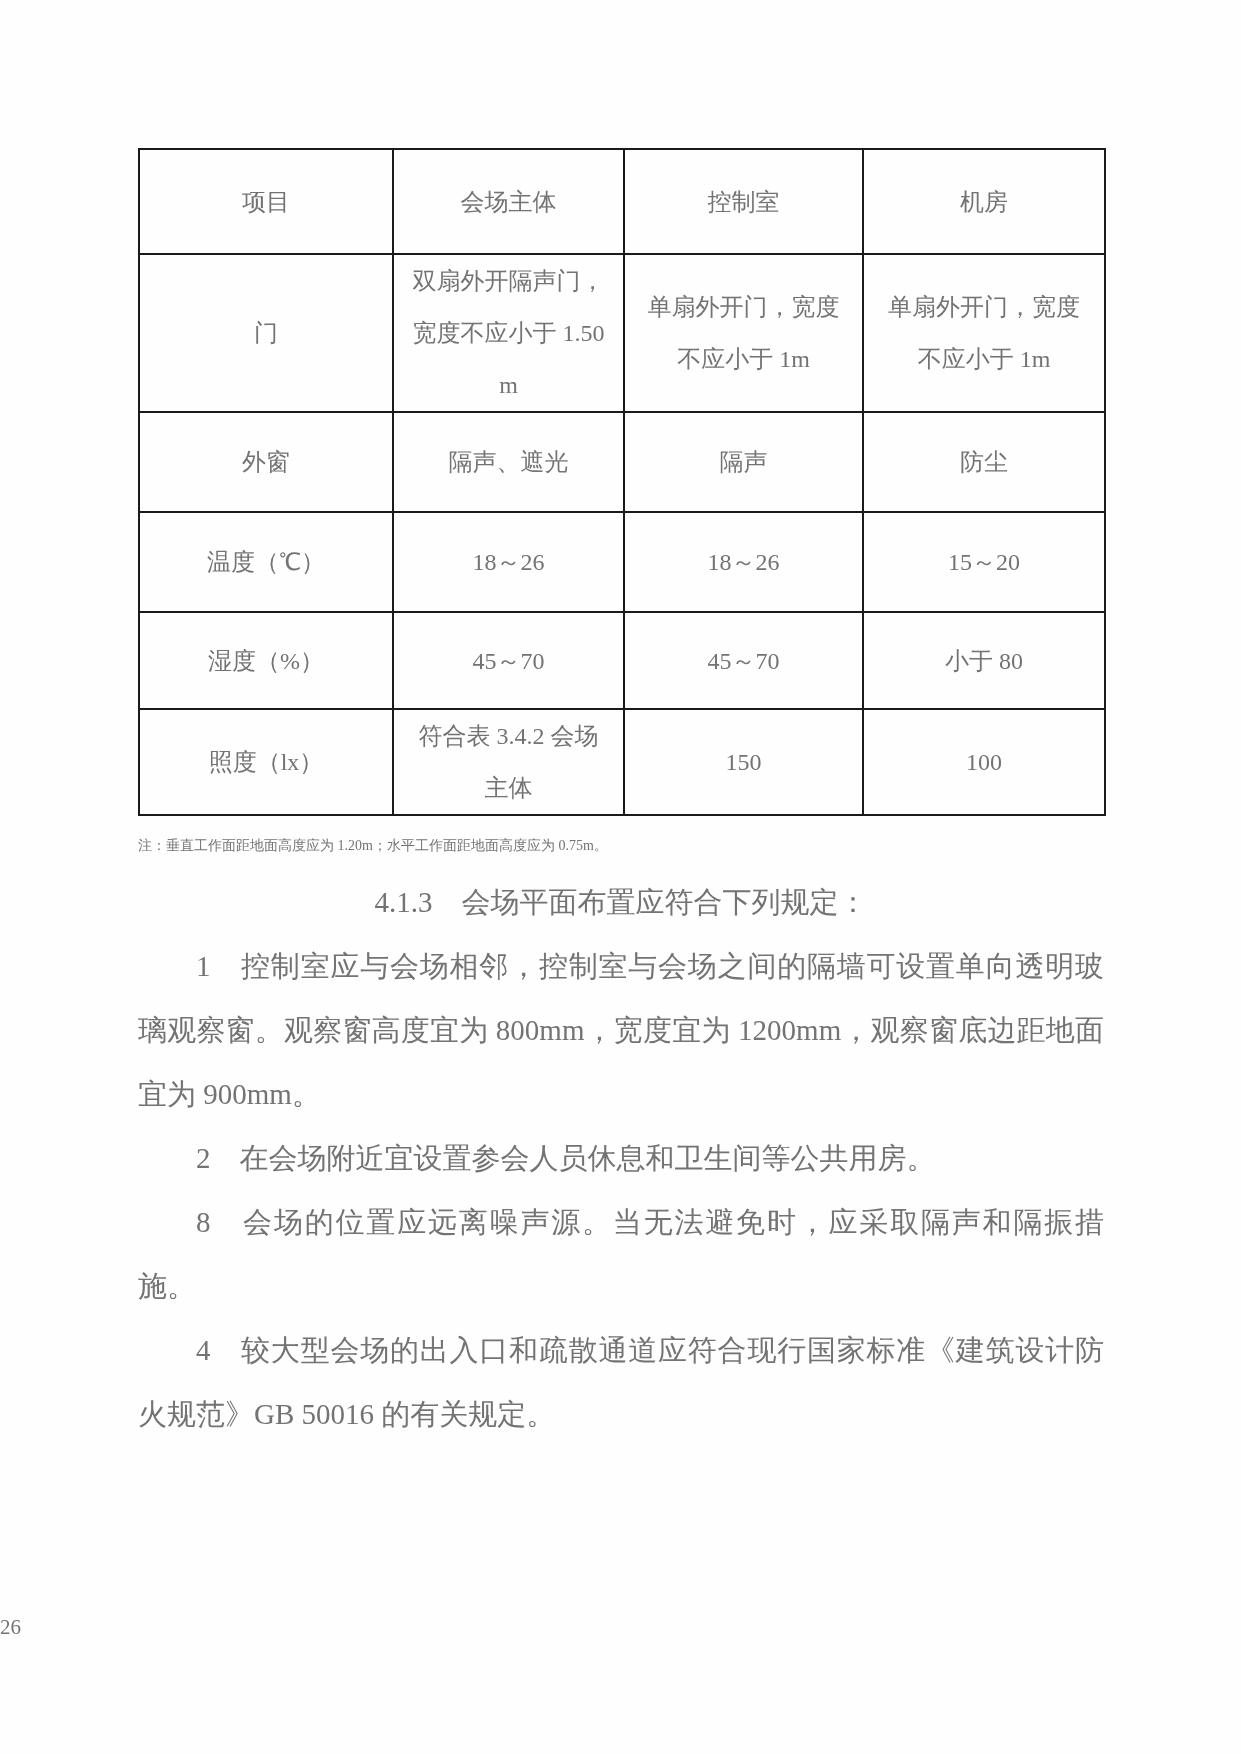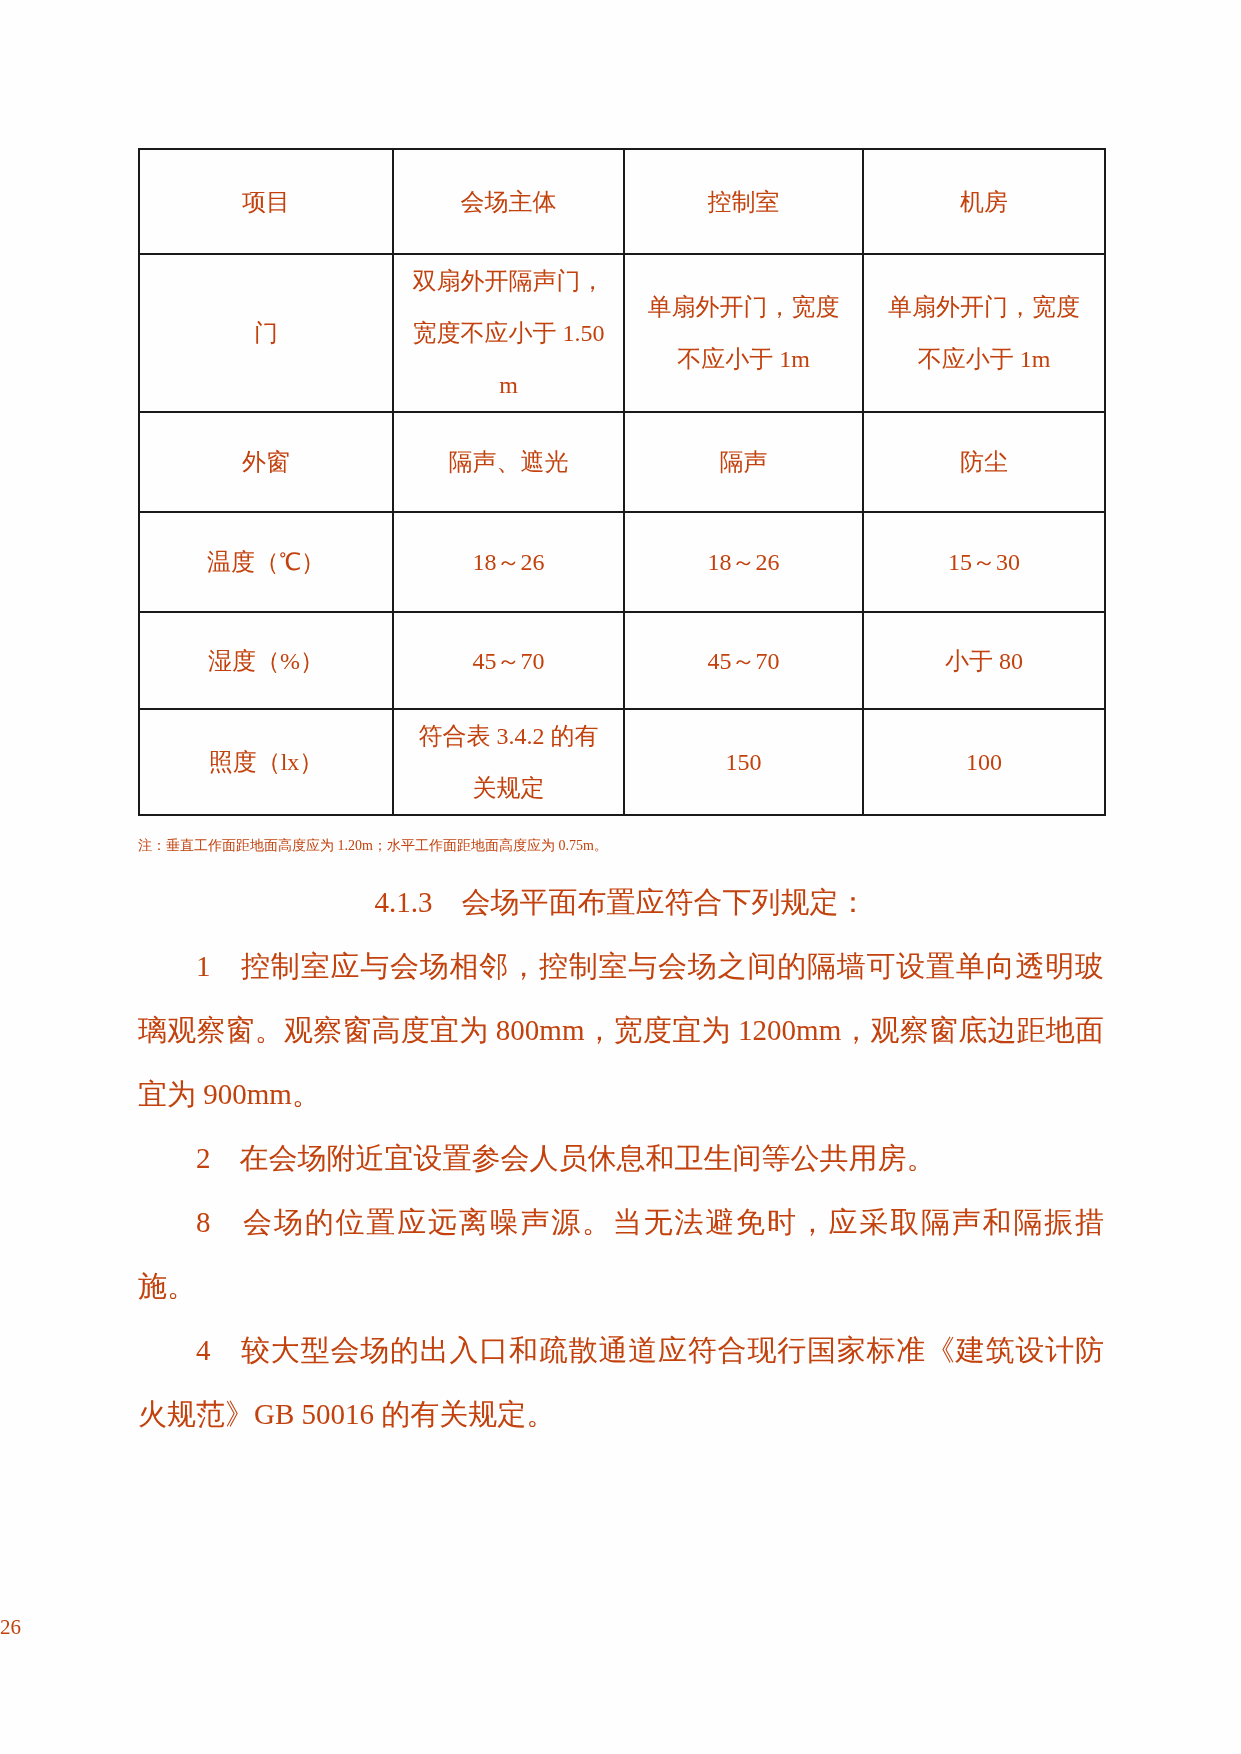--- a/index.html
+++ b/index.html
@@ -6,21 +6,21 @@
     margin: 0;
     padding: 0;
     background: #ffffff;
   }
   .page {
     position: relative;
     width: 1241px;
     height: 1754px;
     background: #fefefe;
     font-family: "Liberation Serif", serif;
-    color: #c2410c;
+    color: #737373;
     overflow: hidden;
   }
   .content {
     position: absolute;
     left: 138px;
     top: 0;
     width: 966px;
   }
   table.spec {
     margin-top: 148px;
@@ -101,31 +101,31 @@
         <tr class="r-window">
           <td>外窗</td>
           <td>隔声、遮光</td>
           <td>隔声</td>
           <td>防尘</td>
         </tr>
         <tr class="r-temp">
           <td>温度（℃）</td>
           <td>18～26</td>
           <td>18～26</td>
-          <td>15～30</td>
+          <td>15～20</td>
         </tr>
         <tr class="r-humid">
           <td>湿度（%）</td>
           <td>45～70</td>
           <td>45～70</td>
           <td>小于 80</td>
         </tr>
         <tr class="r-illum">
           <td>照度（lx）</td>
-          <td>符合表 3.4.2 的有关规定</td>
+          <td>符合表 3.4.2 会场主体</td>
           <td>150</td>
           <td>100</td>
         </tr>
       </tbody>
     </table>
 
     <p class="note">注：垂直工作面距地面高度应为 1.20m；水平工作面距地面高度应为 0.75m。</p>
 
     <p class="heading">4.1.3　会场平面布置应符合下列规定：</p>
 

